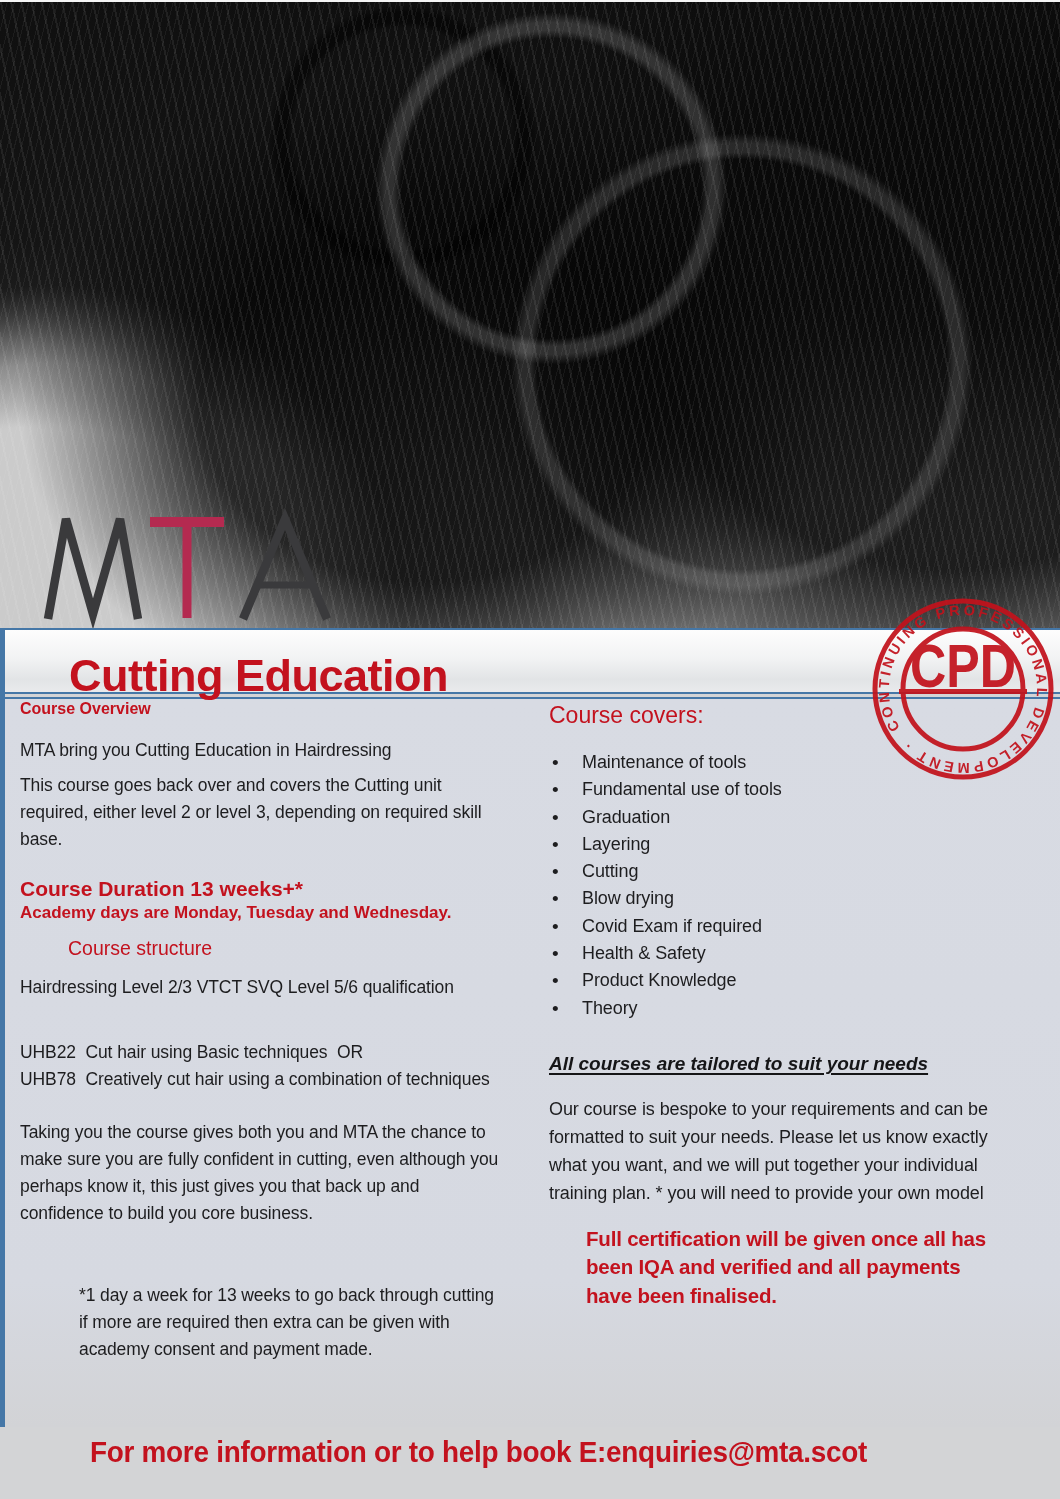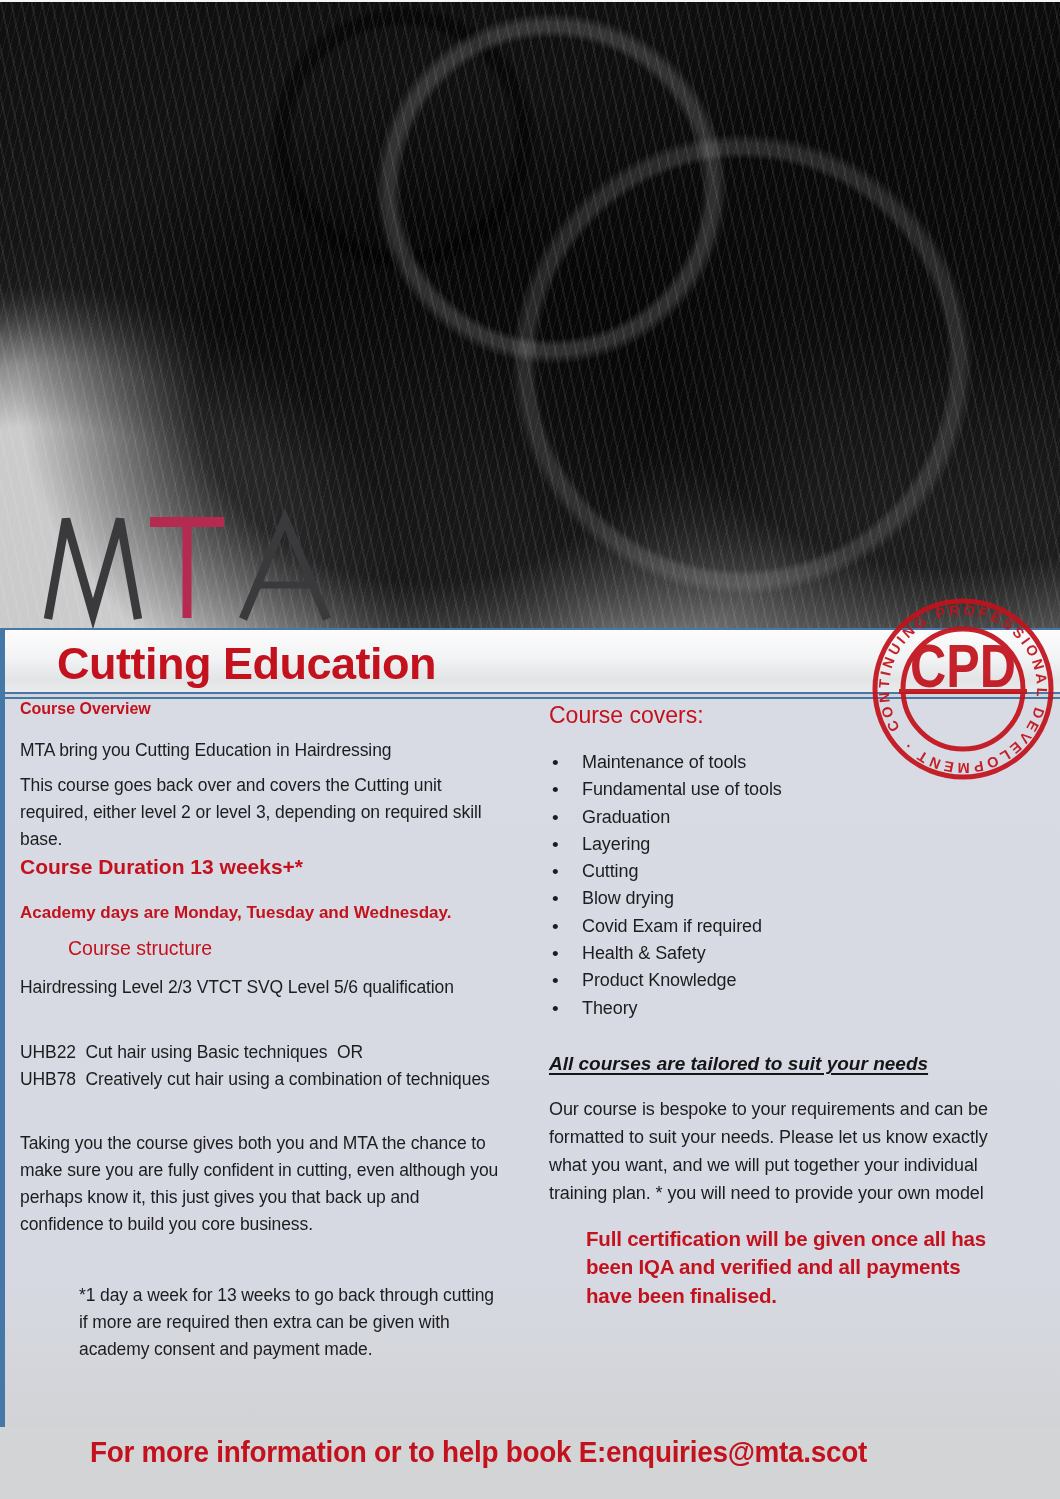--- a/index.html
+++ b/index.html
@@ -36,21 +36,21 @@
 
   
   .banner{
     position:absolute;left:0;top:628px;width:1060px;height:62px;
     border-top:2px solid #4577a7;border-bottom:2px solid #4577a7;
     box-sizing:content-box;
     background:linear-gradient(180deg,#fdfdfd 0%,#f2f3f4 45%,#e2e4e6 80%,#e9eaec 100%);
     z-index:2;
   }
   .banner h1{
-    margin:4px;padding-left:53px;line-height:60px;
+    margin:16px;padding-left:53px;line-height:60px;
     font-size:45px;font-weight:bold;color:#c3121e;letter-spacing:-.5px;
   }
 
   
   .panel{
     position:absolute;left:0;top:697px;width:1060px;height:728px;
     border-top:2px solid #4577a7;box-sizing:content-box;
     background:linear-gradient(180deg,#d8dbe3 0%,#d6d9e1 80%,#d2d3d6 100%);
     z-index:1;
   }
@@ -126,29 +126,29 @@
   </div>
 
   <div class="panel">
 
     <div class="col-left">
       <h2 class="blk red-h-bold" style="top:1px;">Course Overview</h2>
       <p class="blk txt" style="top:38px;">MTA bring you Cutting Education in Hairdressing</p>
       <p class="blk txt" style="top:73px;">This course goes back over and covers the Cutting unit
 required, either level 2 or level 3, depending on required skill
 base.</p>
-      <h3 class="blk red-duration" style="top:156px;">Course Duration 13 weeks+*</h3>
+      <h3 class="blk red-duration" style="top:178px;">Course Duration 13 weeks+*</h3>
       <p class="blk red-days" style="top:204px;">Academy days are Monday, Tuesday and Wednesday.</p>
       <h3 class="blk red-h-sm" style="top:238px;margin-left:48px;">Course structure</h3>
       <p class="blk txt" style="top:275px;">Hairdressing Level 2/3 VTCT SVQ Level 5/6 qualification</p>
       <ul class="blk units" style="top:340px;">
         <li>UHB22  Cut hair using Basic techniques  OR</li>
         <li>UHB78  Creatively cut hair using a combination of techniques</li>
       </ul>
-      <p class="blk txt" style="top:431px;">Taking you the course gives both you and MTA the chance to
+      <p class="blk txt" style="top:420px;">Taking you the course gives both you and MTA the chance to
 make sure you are fully confident in cutting, even although you
 perhaps know it, this just gives you that back up and
 confidence to build you core business.</p>
       <p class="blk txt footnote" style="top:583px;">*1 day a week for 13 weeks to go back through cutting
 if more are required then extra can be given with
 academy consent and payment made.</p>
     </div>
 
     <div class="col-right">
       <h2 class="blk red-h" style="top:3px;">Course covers:</h2>

